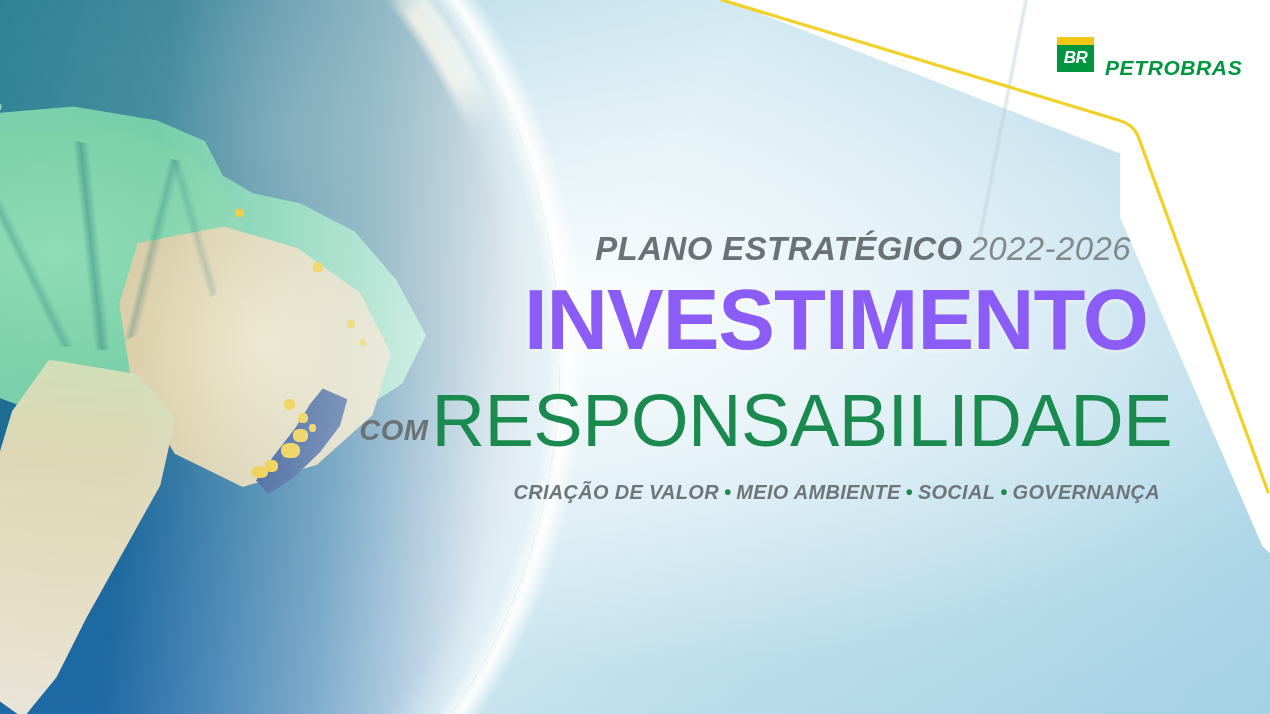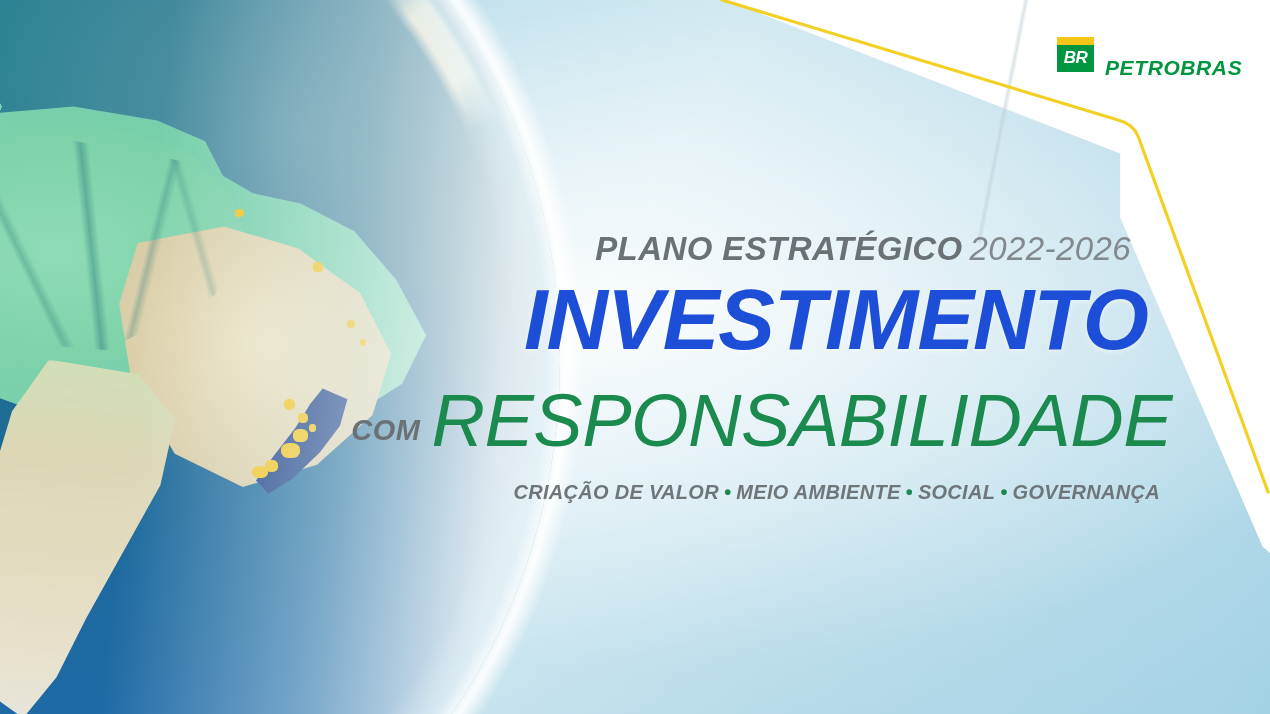--- a/index.html
+++ b/index.html
@@ -177,35 +177,35 @@
 
   #line-eyebrow {
     left:1131px; top:230px; transform:translateX(-100%);
     font-size:33px; font-style:italic; letter-spacing:0.4px;
   }
   #eyebrow-strong { font-weight:bold; color:#6a7276; }
   #eyebrow-years  { font-weight:normal; color:#82898d; margin-left:7px; }
 
   #line-main {
     left:1148px; top:277px; transform:translateX(-100%);
-    font-size:85px; font-weight:bold; font-style:italic;
-    color:#1d4ed8; letter-spacing:-1px; line-height:1;
+    font-size:85px; font-weight:bold; 
+    color:#8b5cf6; letter-spacing:-1px; line-height:1;
     text-shadow:0 2px 5px rgba(255,255,255,0.5);
   }
   #line-sub {
     left:1172px; top:384px; transform:translateX(-100%);
     display:flex; align-items:baseline; line-height:1;
   }
   #sub-com {
     font-size:29px; font-weight:bold; font-style:italic;
-    color:#6a7276; letter-spacing:0.5px; margin-right:11px;
+    color:#6a7276; letter-spacing:0.5px; margin-right:3px;
     position:relative; top:-6px;
   }
   #sub-main {
-    font-size:74px; font-weight:normal; font-style:italic;
+    font-size:74px; font-weight:normal; 
     color:#1b8a4f; letter-spacing:-0.5px;
   }
   #line-tagline {
     left:1160px; top:481px; transform:translateX(-100%);
     font-size:20px; font-weight:bold; font-style:italic;
     color:#6e767a; letter-spacing:0.3px;
   }
   .bullet { color:#1b8a4f; margin:0 5px; }
 </style>
 </head>

